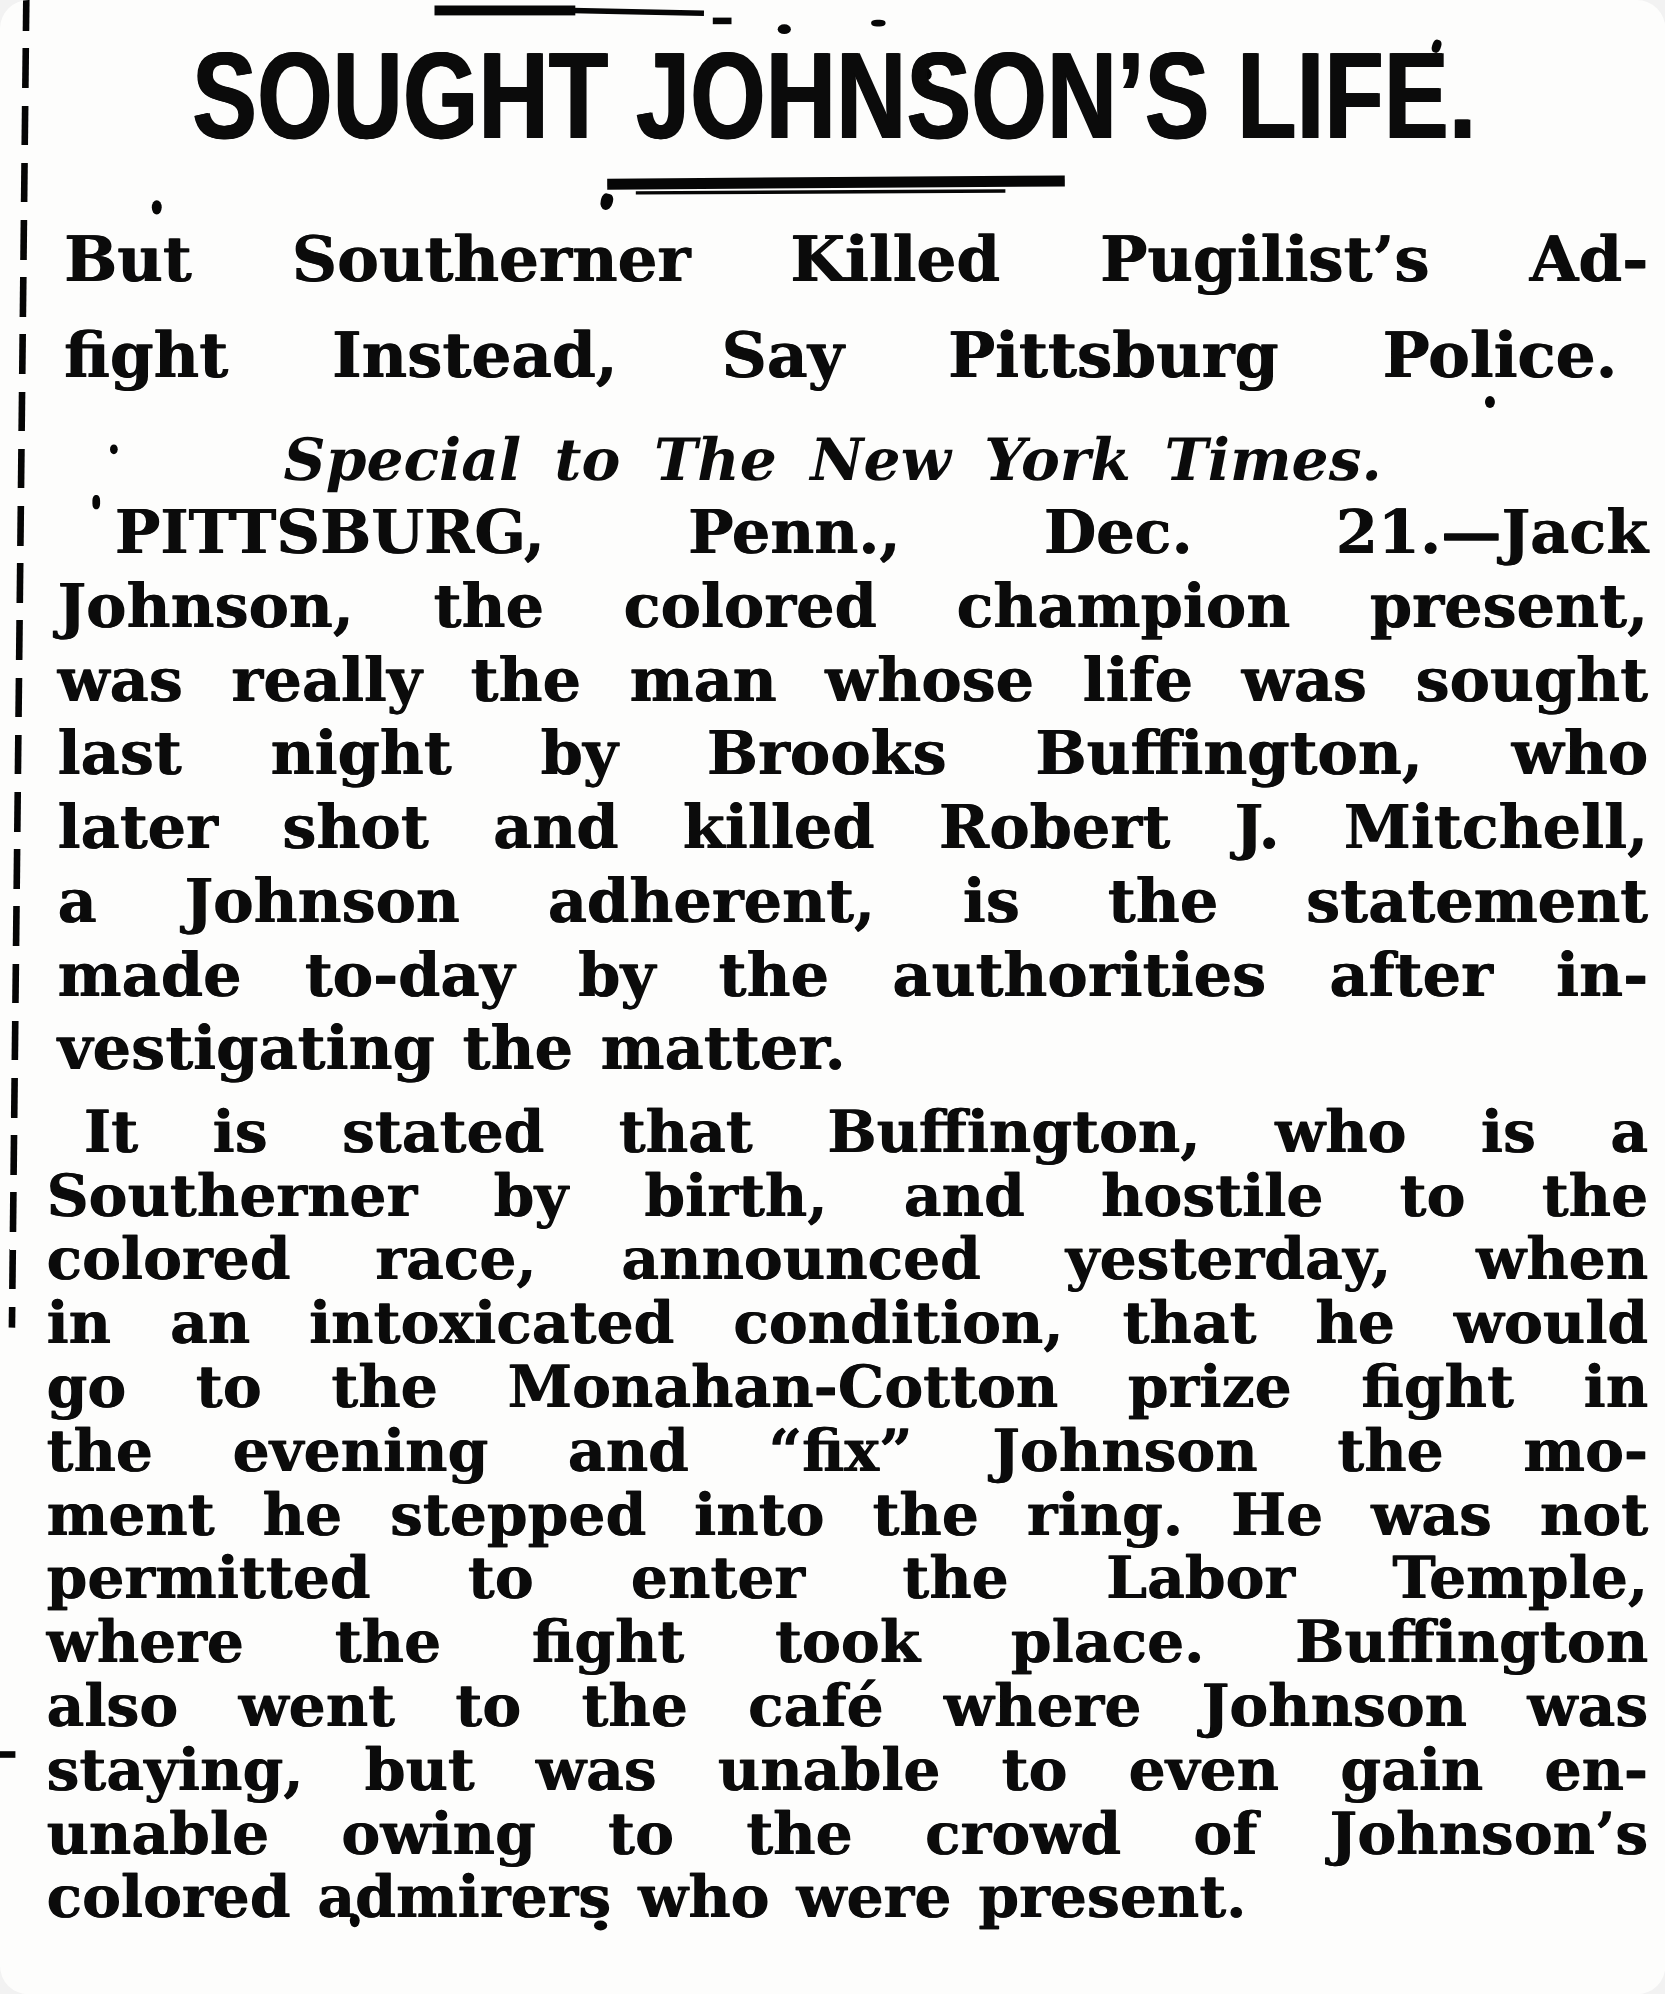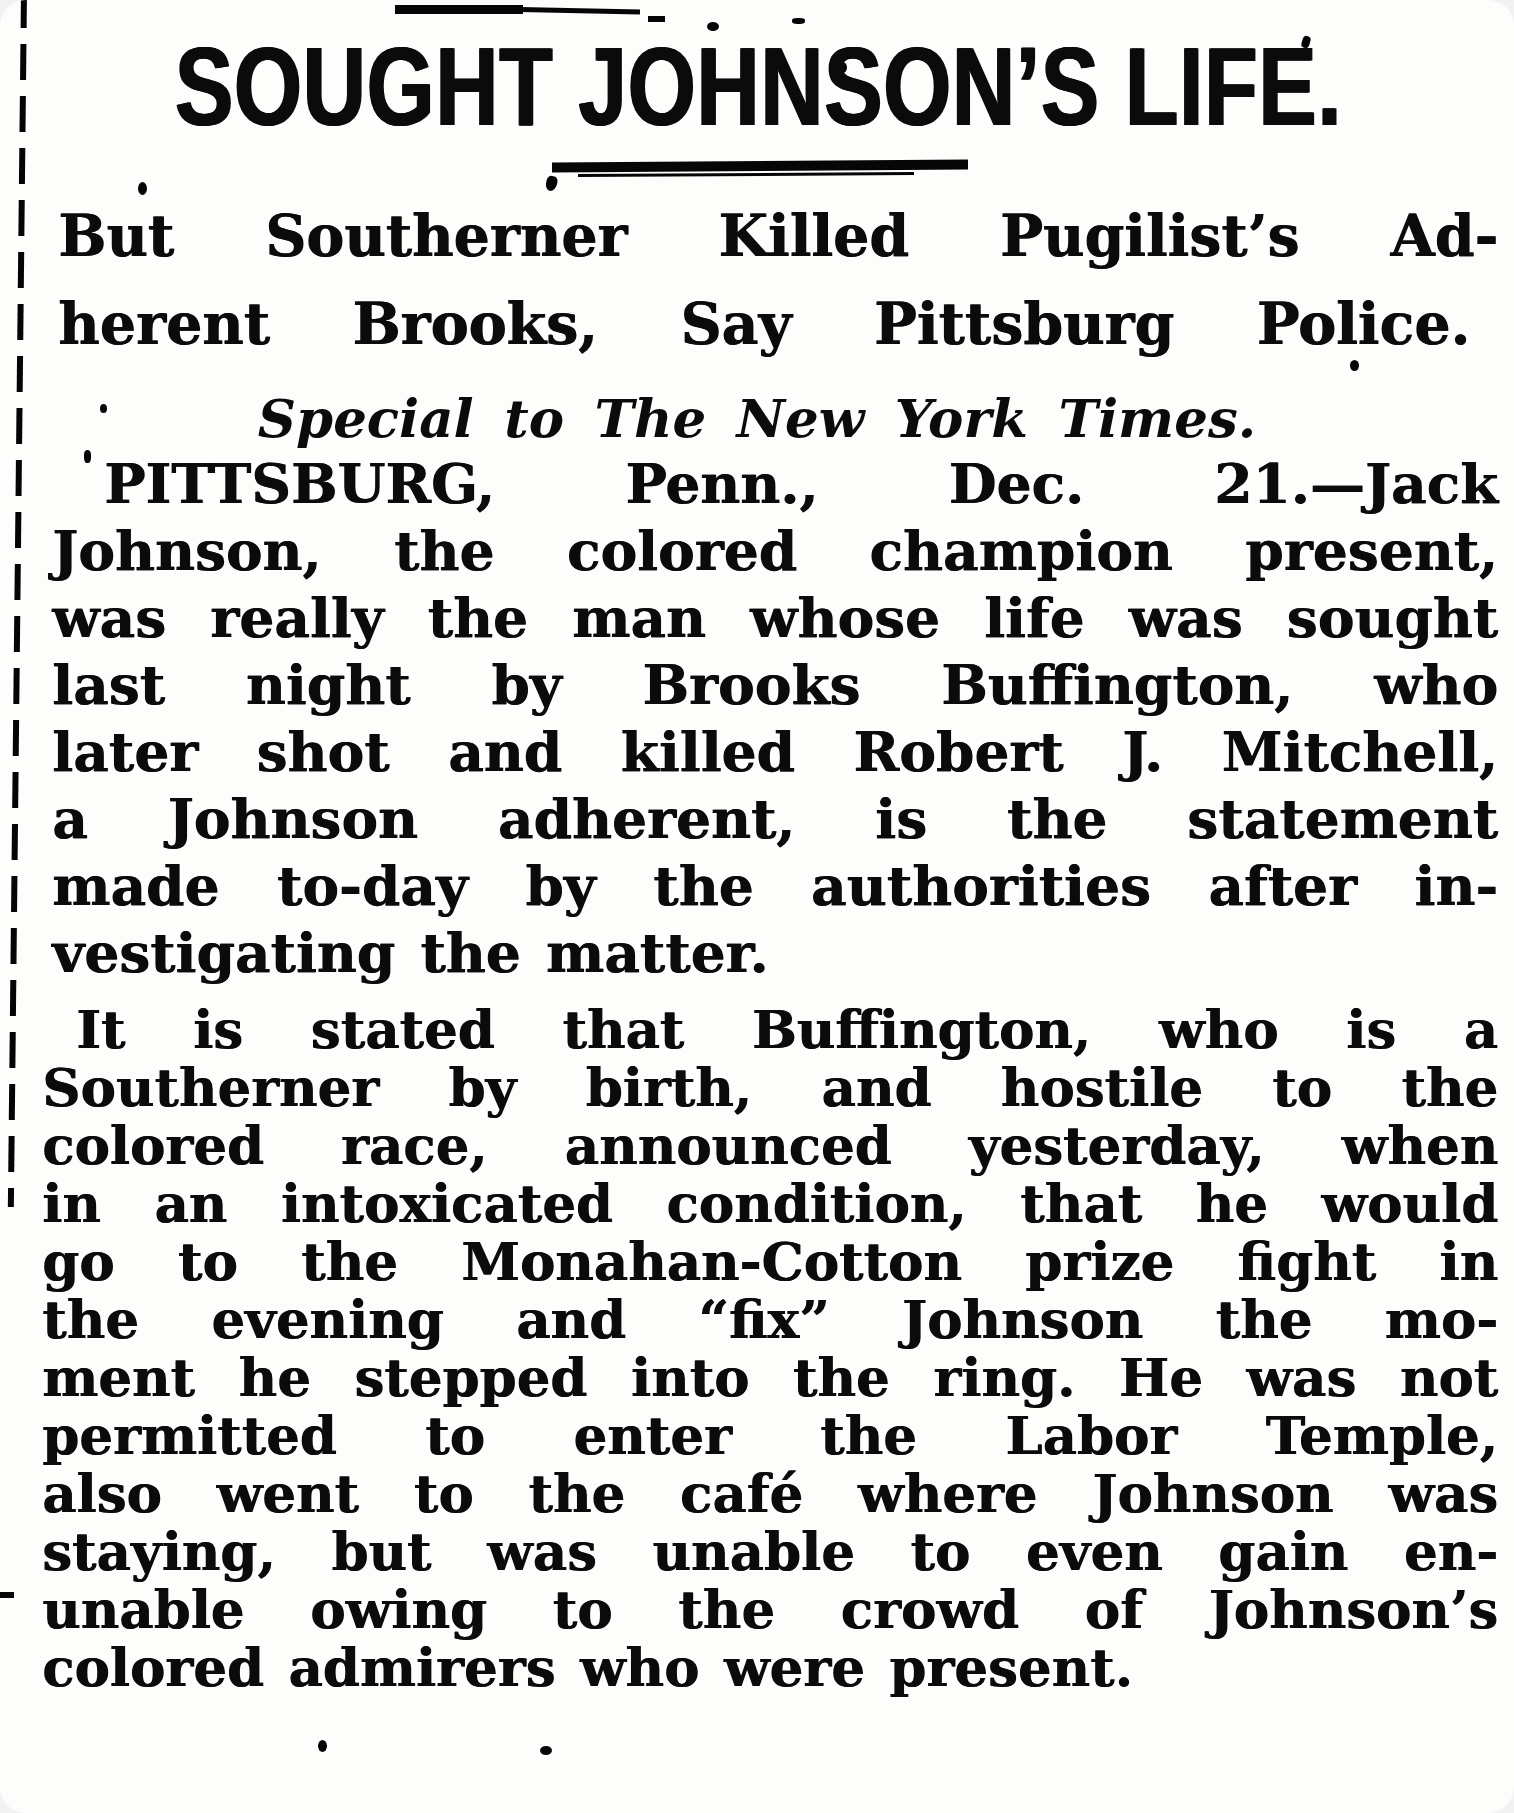--- a/index.html
+++ b/index.html
@@ -132,21 +132,21 @@
   <div class="mark s-e"></div>
   <div class="mark s-f"></div>
   <div class="mark s-g"></div>
   <div class="mark s-h"></div>
   <div class="mark s-i"></div>
 
   <h1 class="headline"><span class="headline-inner">SOUGHT JOHNSON’S LIFE.</span></h1>
 
   <div class="subhead">
     <div class="subhead-line">But Southerner Killed Pugilist’s Ad-</div>
-    <div class="subhead-line subhead-line2">herent Brooks, Say Pittsburg Police.</div>
+    <div class="subhead-line subhead-line2">fight Instead, Say Pittsburg Police.</div>
   </div>
 
   <div class="byline">Special to The New York Times.</div>
 
   <div class="body-col">
     <div class="para para1">
       <div class="line indent-a">PITTSBURG, Penn., Dec. 21.—Jack</div>
       <div class="line">Johnson, the colored champion present,</div>
       <div class="line">was really the man whose life was sought</div>
       <div class="line">last night by Brooks Buffington, who</div>
@@ -157,20 +157,21 @@
     </div>
     <div class="para para2">
       <div class="line indent-b">It is stated that Buffington, who is a</div>
       <div class="line">Southerner by birth, and hostile to the</div>
       <div class="line">colored race, announced yesterday, when</div>
       <div class="line">in an intoxicated condition, that he would</div>
       <div class="line">go to the Monahan-Cotton prize fight in</div>
       <div class="line">the evening and “fix” Johnson the mo-</div>
       <div class="line">ment he stepped into the ring. He was not</div>
       <div class="line">permitted to enter the Labor Temple,</div>
+      <div class="line">where the fight took place. Buffington</div>
       <div class="line">also went to the café where Johnson was</div>
       <div class="line">staying, but was unable to even gain en-</div>
       <div class="line">unable owing to the crowd of Johnson’s</div>
       <div class="line ragged">colored admirers who were present.</div>
     </div>
   </div>
 
 </div>
 
 </body></html>

